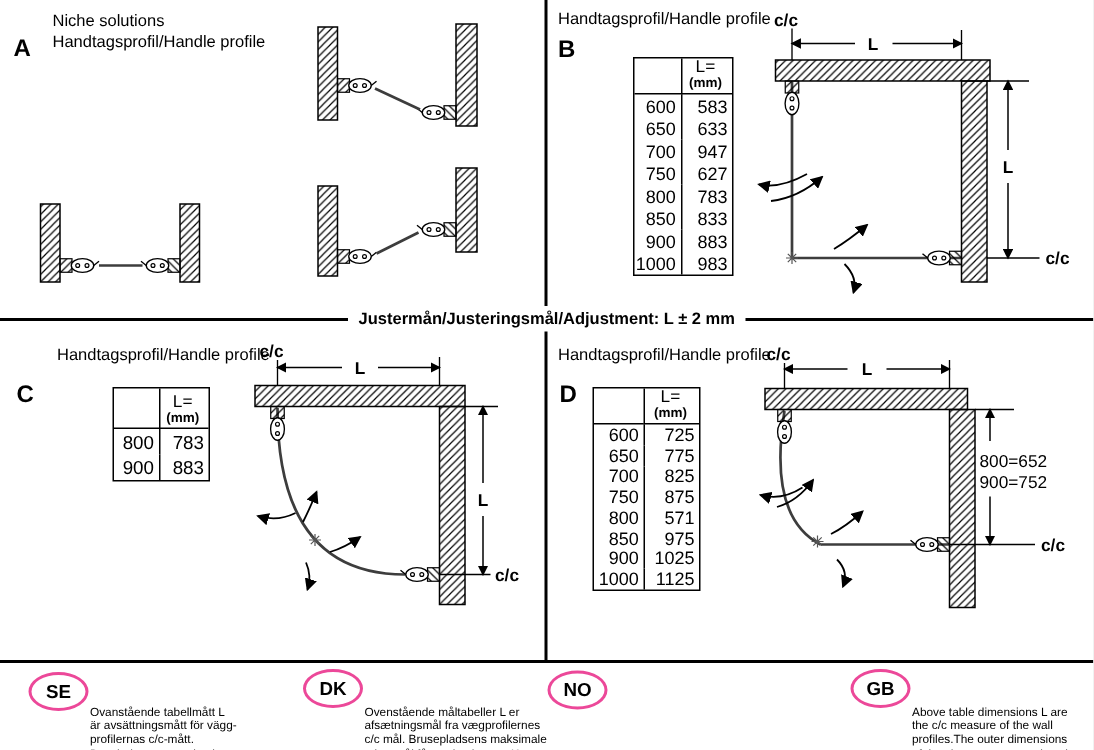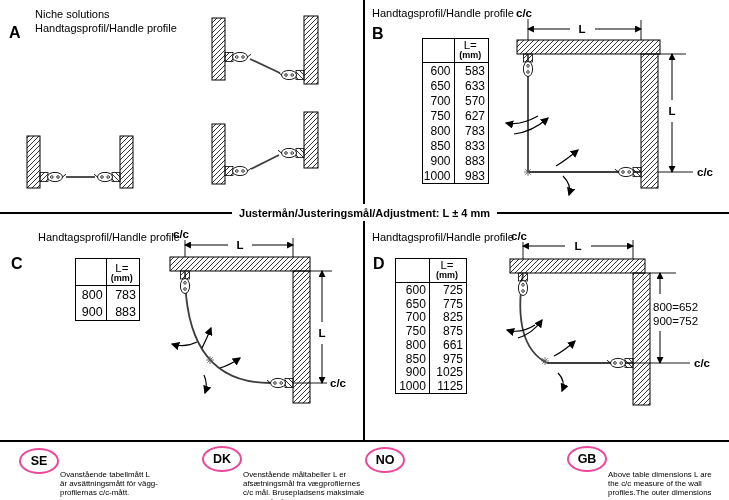--- a/index.html
+++ b/index.html
@@ -119,21 +119,21 @@
     <div class="trow">
         <span class="c1">600</span>
         <span class="c2">583</span>
       </div>
     <div class="trow">
         <span class="c1">650</span>
         <span class="c2">633</span>
       </div>
     <div class="trow">
         <span class="c1">700</span>
-        <span class="c2">570</span>
+        <span class="c2">947</span>
       </div>
     <div class="trow">
         <span class="c1">750</span>
         <span class="c2">627</span>
       </div>
     <div class="trow">
         <span class="c1">800</span>
         <span class="c2">783</span>
       </div>
     <div class="trow">
@@ -175,21 +175,21 @@
 
     <path class="sw" d="M78,112 Q60,122 46,119" marker-end="url(#arr)"></path>
     <path class="sw" d="M54,130 Q72,128 88,114" marker-end="url(#arr)"></path>
     <path class="sw" d="M96,162 Q106,156 118,146" marker-end="url(#arr)"></path>
     <path class="sw" d="M103,172 Q112,181 109,191" marker-end="url(#arr)"></path>
   </svg>
 
   <div class="vdivider"></div>
   <div class="divband">
     <div class="rule"></div>
-    <div class="dlabel">Justermån/Justeringsmål/Adjustment: L ± 4 mm</div>
+    <div class="dlabel">Justermån/Justeringsmål/Adjustment: L ± 2 mm</div>
     <div class="rule"></div>
   </div>
 
   <div class="ptitle" style="left:38px;top:231px">Handtagsprofil/Handle profile</div>
   <div class="plabel" style="left:11px;top:255px">C</div>
 
   <div class="dtable tc" style="left:75px;top:258px;width:63px">
     <div class="trow thead">
       <span class="c1"></span>
       <span class="c2 hdrc">
@@ -257,21 +257,21 @@
     <div class="trow">
         <span class="c1">700</span>
         <span class="c2">825</span>
       </div>
     <div class="trow">
         <span class="c1">750</span>
         <span class="c2">875</span>
       </div>
     <div class="trow">
         <span class="c1">800</span>
-        <span class="c2">661</span>
+        <span class="c2">571</span>
       </div>
     <div class="trow">
         <span class="c1">850</span>
         <span class="c2">975</span>
       </div>
     <div class="trow">
         <span class="c1">900</span>
         <span class="c2">1025</span>
       </div>
     <div class="trow">

